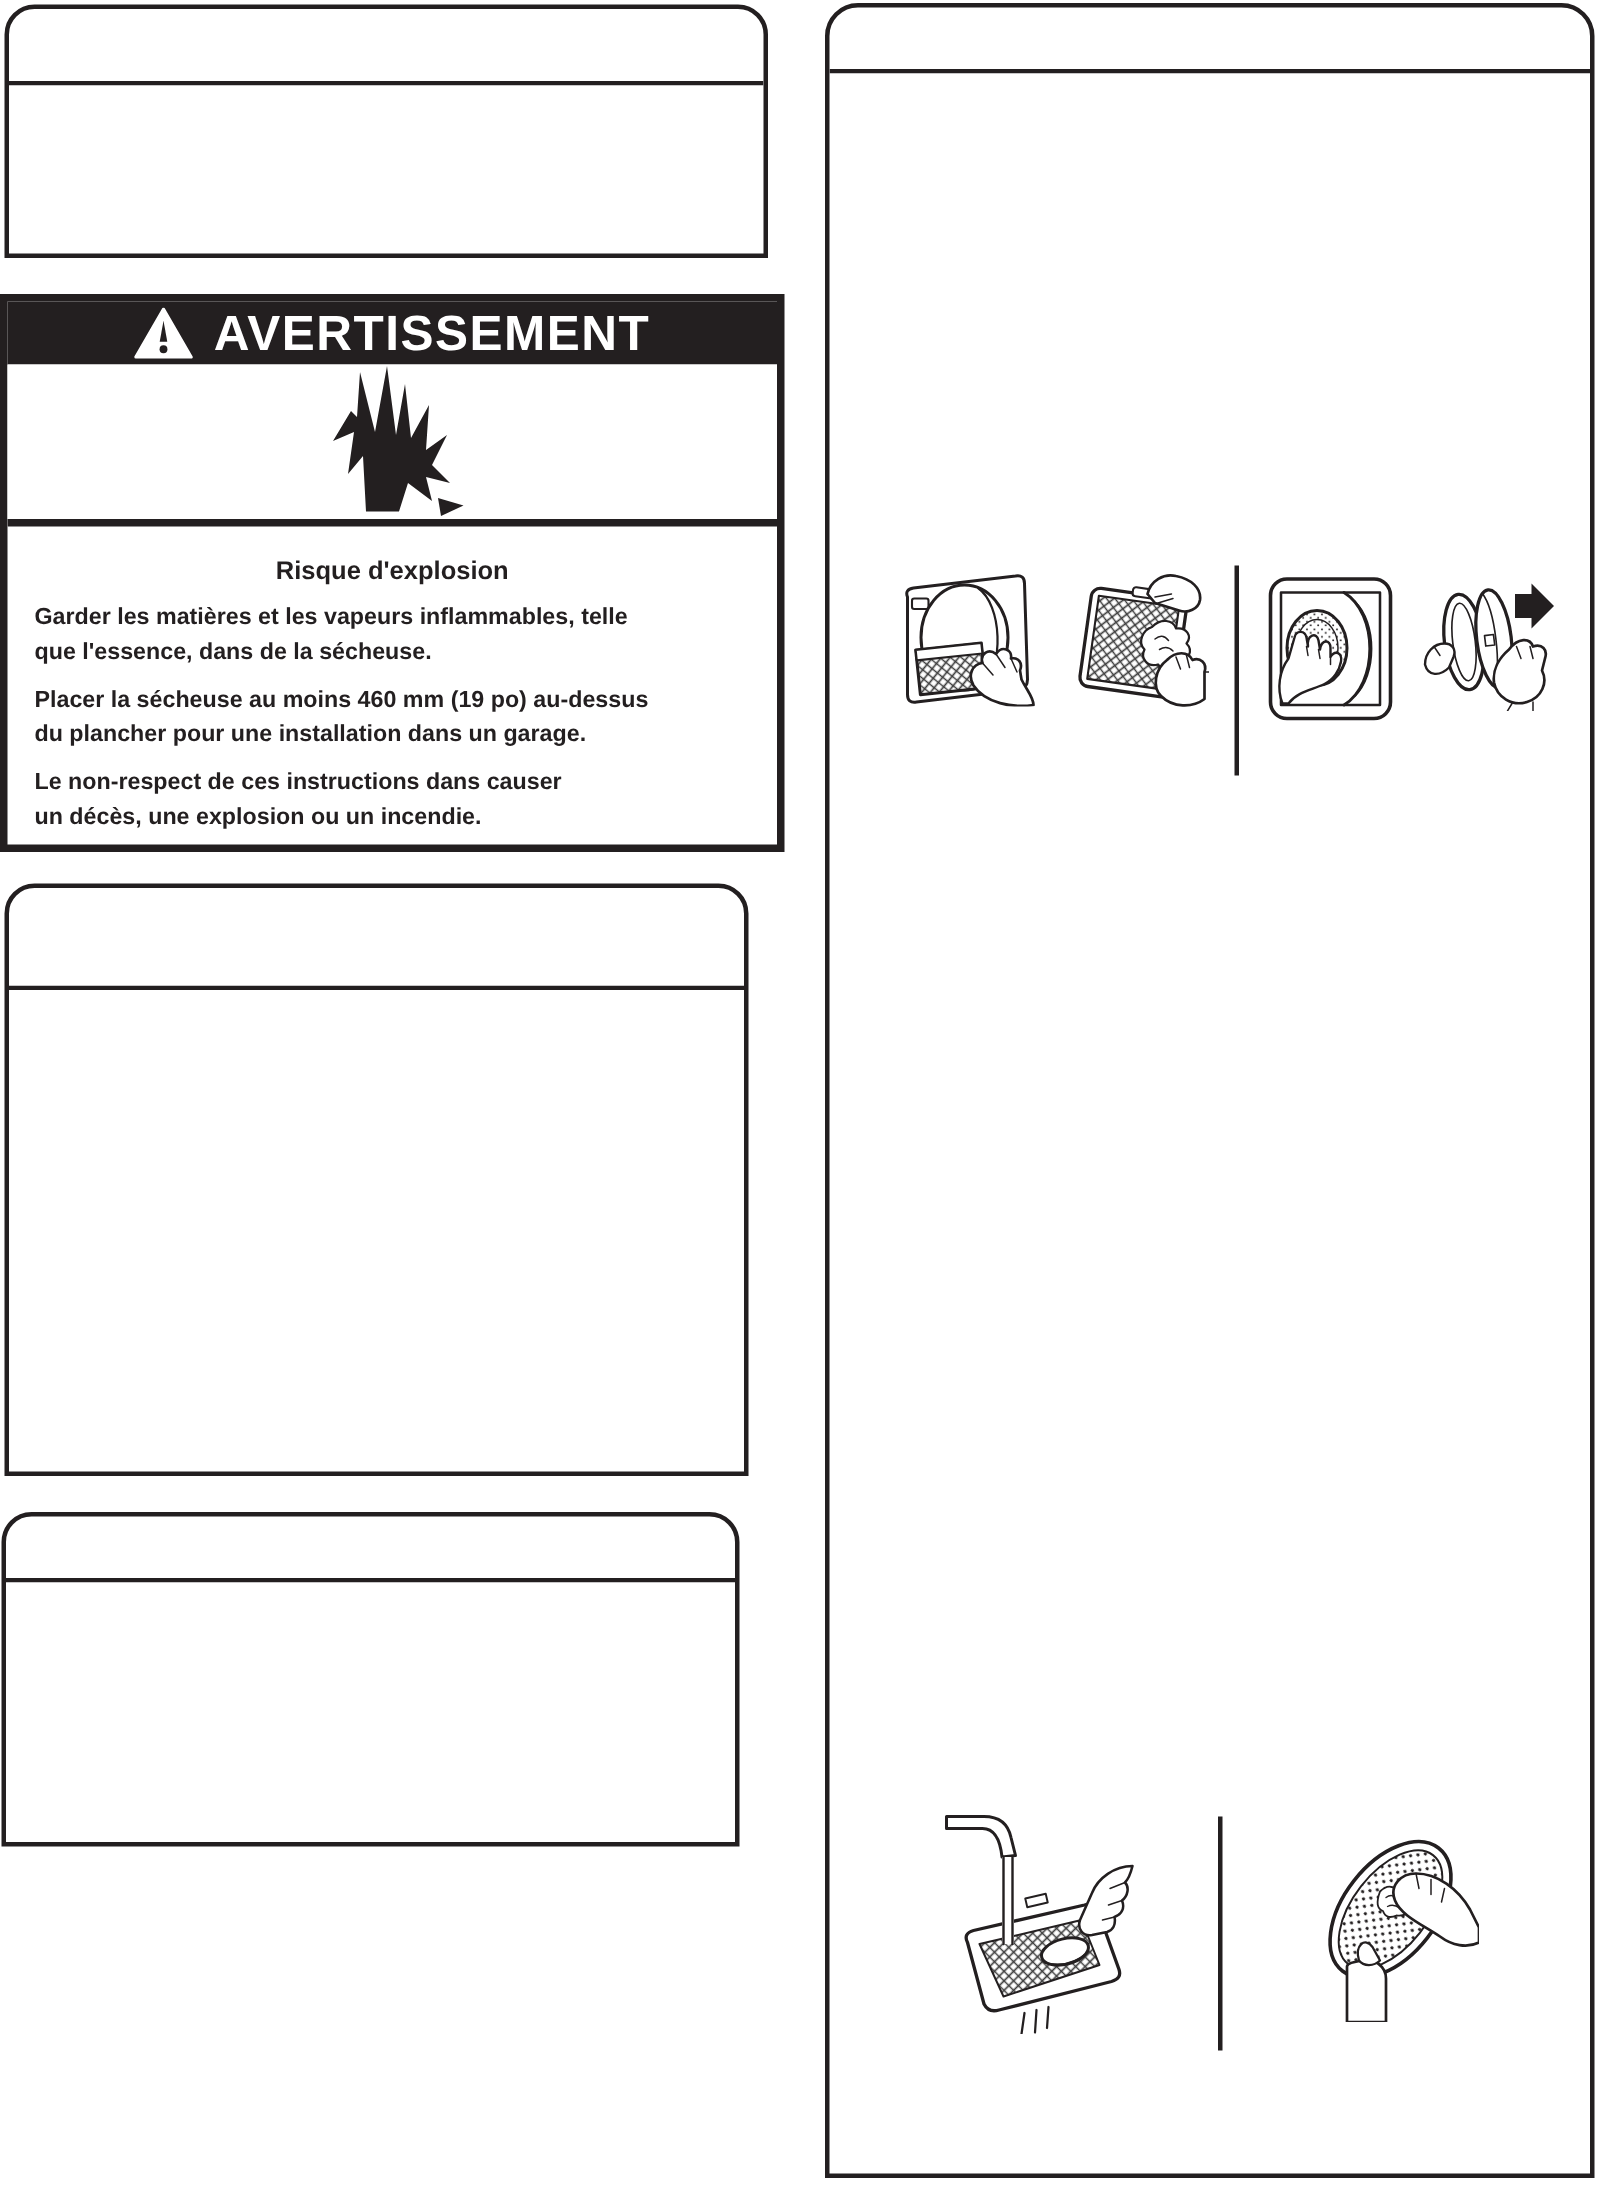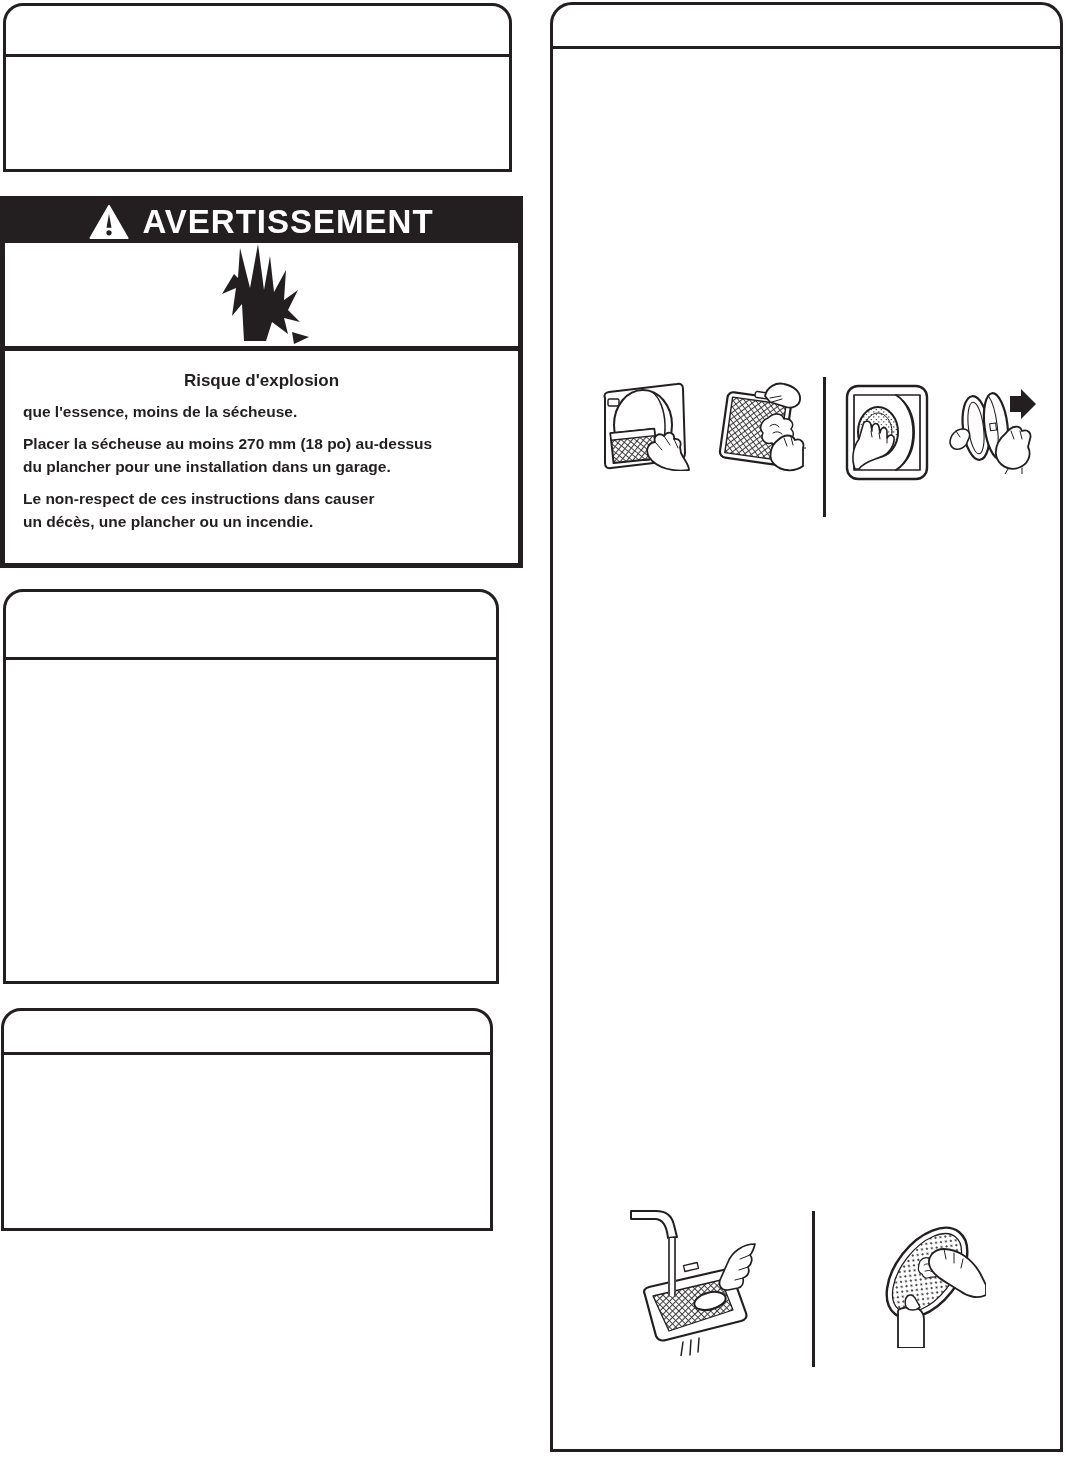--- a/index.html
+++ b/index.html
@@ -80,29 +80,30 @@
     <div class="w-pictogram">
       <svg width="96" height="101" viewBox="0 0 96 101">
         <path fill="#231f20" d="M30,97 L28,60 L18,72 L22,44 L8,50 L20,30 L24,34 L26,4 L36,44 L44,0 L50,46 L56,12 L60,48 L72,26 L70,56 L84,46 L74,66 L86,78 L70,74 L74,90 L58,78 L52,97 Z"></path>
         <path fill="#231f20" d="M78,88 L95,93 L80,100 Z"></path>
       </svg>
     </div>
 
     <div class="w-text">
       <div class="w-hazard">Risque d'explosion</div>
       <div class="w-par">
-        <div class="w-line">que l'essence, moins de la sécheuse.</div>
+        <div class="w-line">Garder les matières et les vapeurs inflammables, telle</div>
+        <div class="w-line">que l'essence, dans de la sécheuse.</div>
       </div>
       <div class="w-par">
-        <div class="w-line">Placer la sécheuse au moins 270 mm (18 po) au-dessus</div>
+        <div class="w-line">Placer la sécheuse au moins 460 mm (19 po) au-dessus</div>
         <div class="w-line">du plancher pour une installation dans un garage.</div>
       </div>
       <div class="w-par">
         <div class="w-line">Le non-respect de ces instructions dans causer</div>
-        <div class="w-line">un décès, une plancher ou un incendie.</div>
+        <div class="w-line">un décès, une explosion ou un incendie.</div>
       </div>
     </div>
   </div>
 
   <div class="note-box" style="left:3px; top:589px; width:496px; height:395px;">
     <div class="head" style="height:68px;"></div>
     <div class="body"></div>
   </div>
 
   <div class="note-box" style="left:1px; top:1008px; width:492px; height:223px;">

